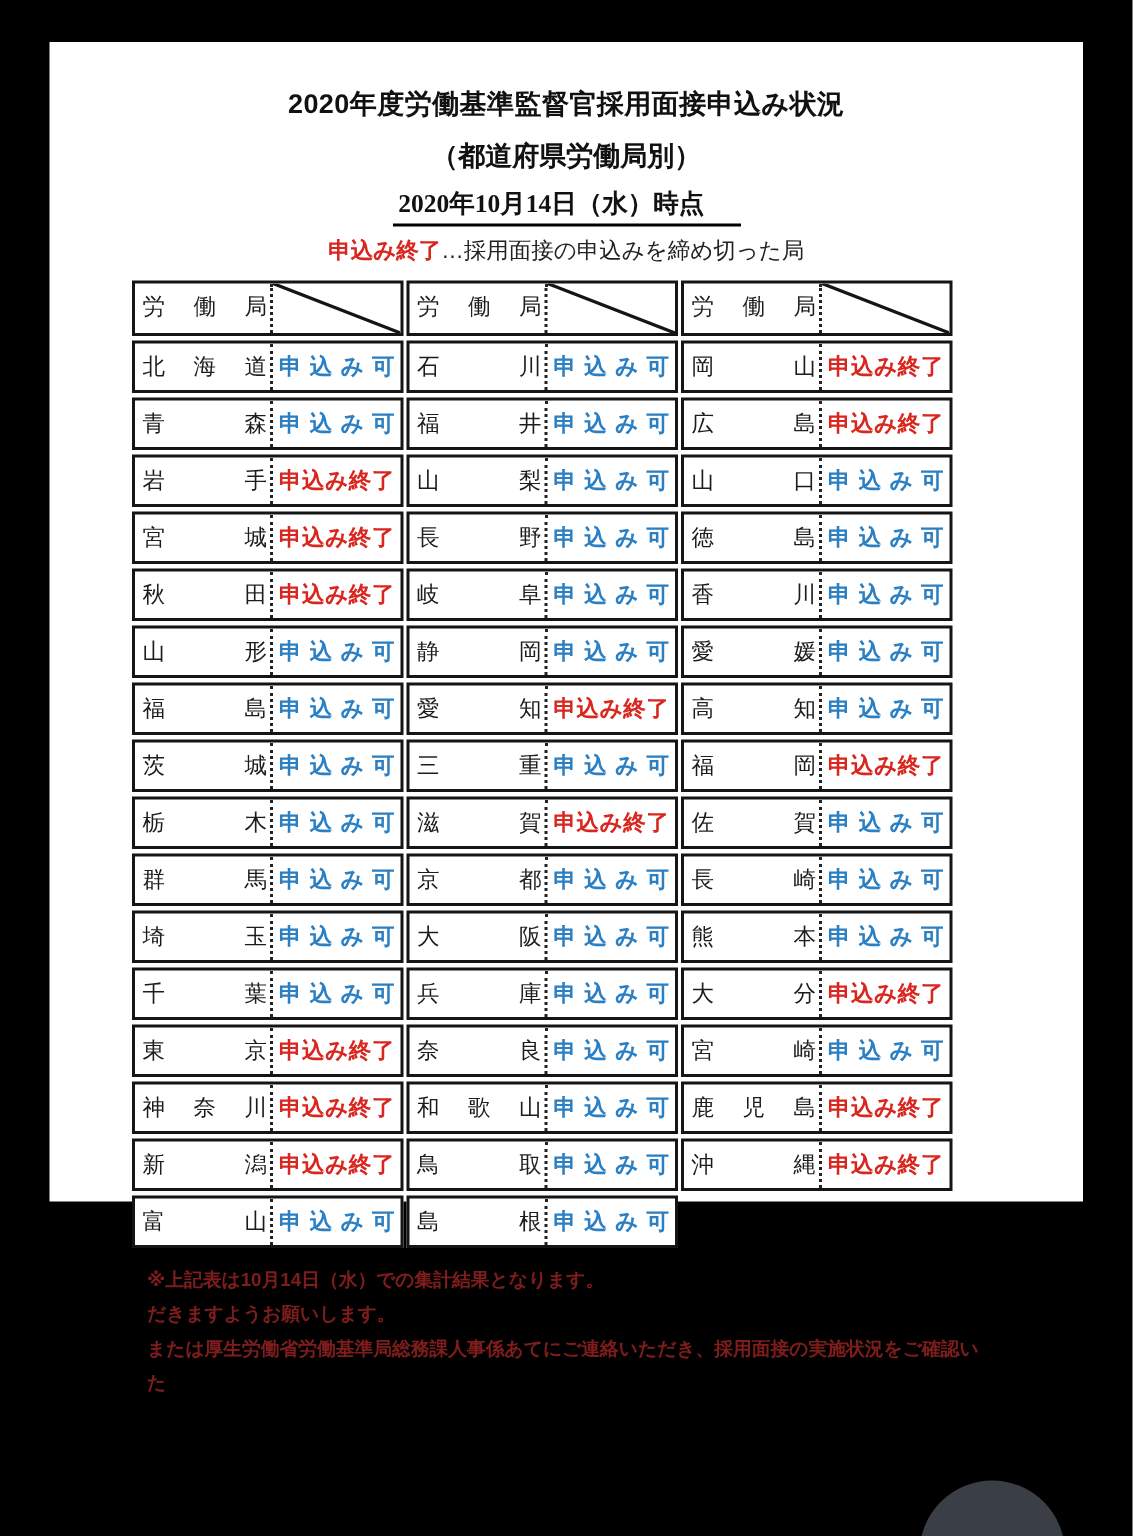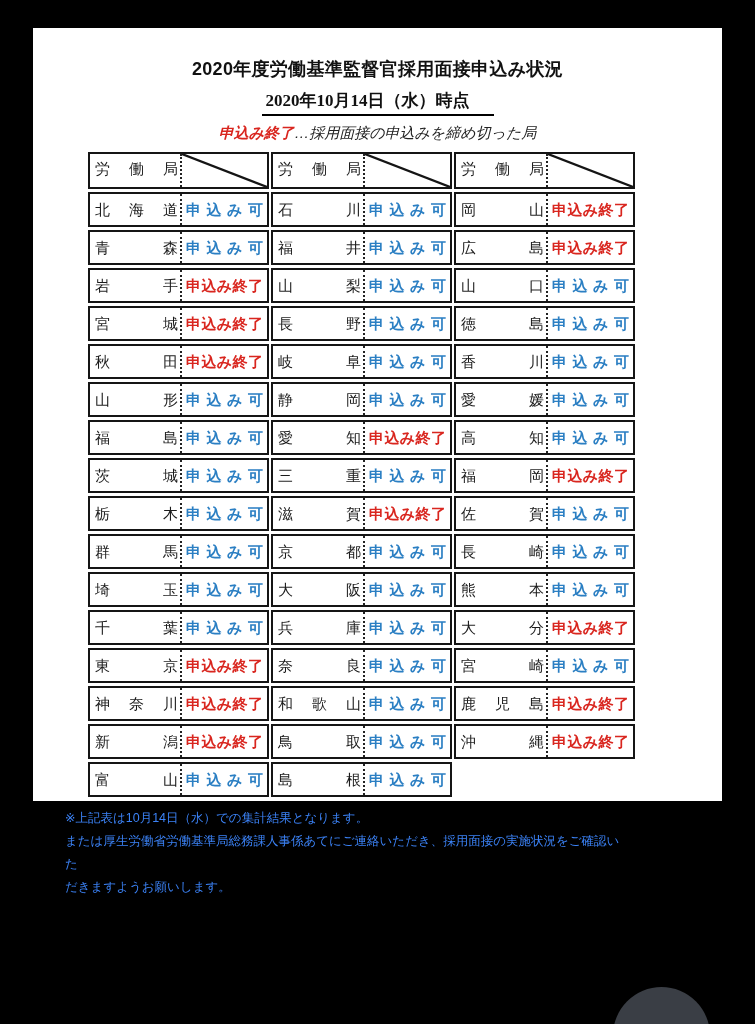--- a/index.html
+++ b/index.html
@@ -20,21 +20,21 @@
   .title-line1 { margin-top:28px; font-size:18px; line-height:26px; letter-spacing:0.3px; }
   .title-line2 { margin-top:9px;  font-size:18px; line-height:26px; }
   .date-row { margin-top:8px; text-align:center;font-family:Liberation Serif, serif; }
   .date-underlined {
     display:inline-block;
     font-weight:bold; font-size:17px; line-height:22px; color:#111;
     border-bottom:2.5px solid #000;
     padding:0 24px 2px 4px;
   }
   .legend-line { text-align:center; font-size:15px; line-height:20px; color:#222; }
-  .legend-line.first { margin-top:7px;font-style:italic; }
+  .legend-line.first { margin-top:7px; }
   .legend-line.second { margin-top:3px; }
   .legend-term { font-weight:bold; }
 
   .table-wrap {
     display:flex; gap:2px;
     margin:9px 0 0 55px;
     width:549px;
     align-items:flex-start;
   }
   .col-group { flex:0 0 181px; width:181px; display:flex; flex-direction:column; }
@@ -62,39 +62,41 @@
     padding:0 4px;
     font-weight:bold; font-size:15px;
     line-height:31px;
     text-align:justify; text-align-last:justify;
     overflow:hidden; white-space:nowrap;
   }
   .diag-cell { padding:0; position:relative; }
   .diag-cell svg { position:absolute; left:0; top:0; width:100%; height:100%; display:block; }
 
   .notes {
-    margin:7px 0 0 32px;
+    margin:7px 0 0 65px;
     width:556px;
     font-size:12.5px; line-height:23px;
-    color:#3b82f6;
+    color:#7f1d1d;
+    font-weight:bold;
   }
   .fab-circle {
     position:absolute;
     left:613px; top:987px;
     width:97px; height:97px;
     border-radius:50%;
     background:#3a3e45;
   }
 </style>
 </head>
 <body>
 
 <div class="page">
 
   <div class="doc-title title-line1">2020年度労働基準監督官採用面接申込み状況</div>
+  <div class="doc-title title-line2">（都道府県労働局別）</div>
 
   <div class="date-row">
     <span class="date-underlined">2020年10月14日（水）時点</span>
   </div>
 
   <div class="legend-line first">
     <span class="legend-term" style="color: rgb(217, 38, 31);">申込み終了</span><span>…採用面接の申込みを締め切った局</span>
   </div>
 
   <div class="table-wrap">
@@ -319,19 +321,19 @@
           <div class="data-row">
     <span class="cell name-cell">沖縄</span>
     <span class="cell status-cell" style="color: rgb(217, 38, 31);">申込み終了</span>
   </div>
         </div>
     </div>
   </div>
 
   <div class="notes">
     <div>※上記表は10月14日（水）での集計結果となります。</div>
+    <div>だきますようお願いします。</div>
     <div>または厚生労働省労働基準局総務課人事係あてにご連絡いただき、採用面接の実施状況をご確認いた</div>
-    <div>だきますようお願いします。</div>
   </div>
 
 </div>
 
 <div class="fab-circle"></div>
 
 </body></html>

